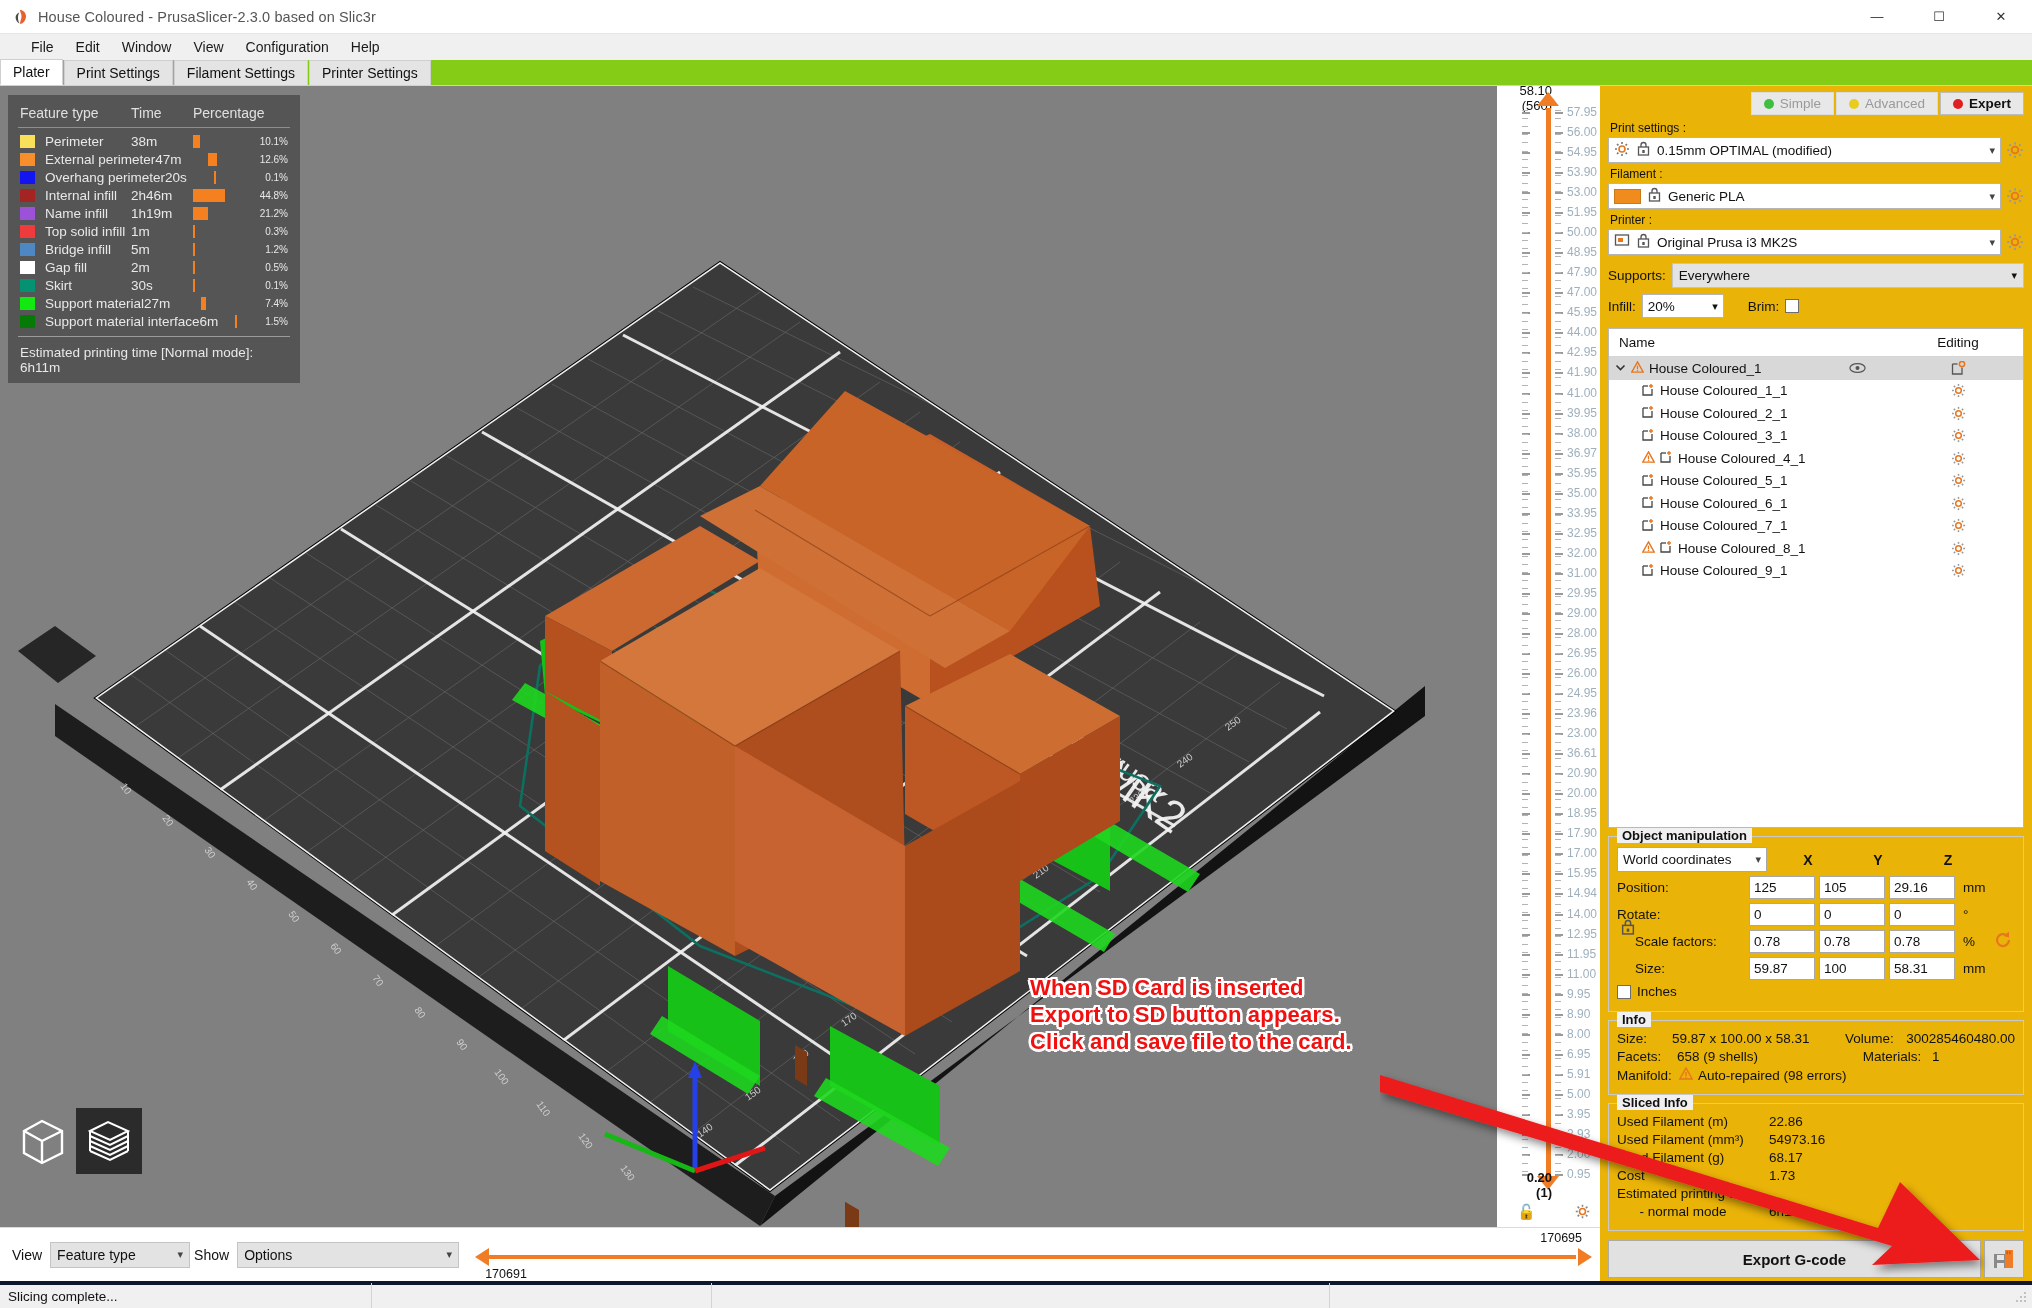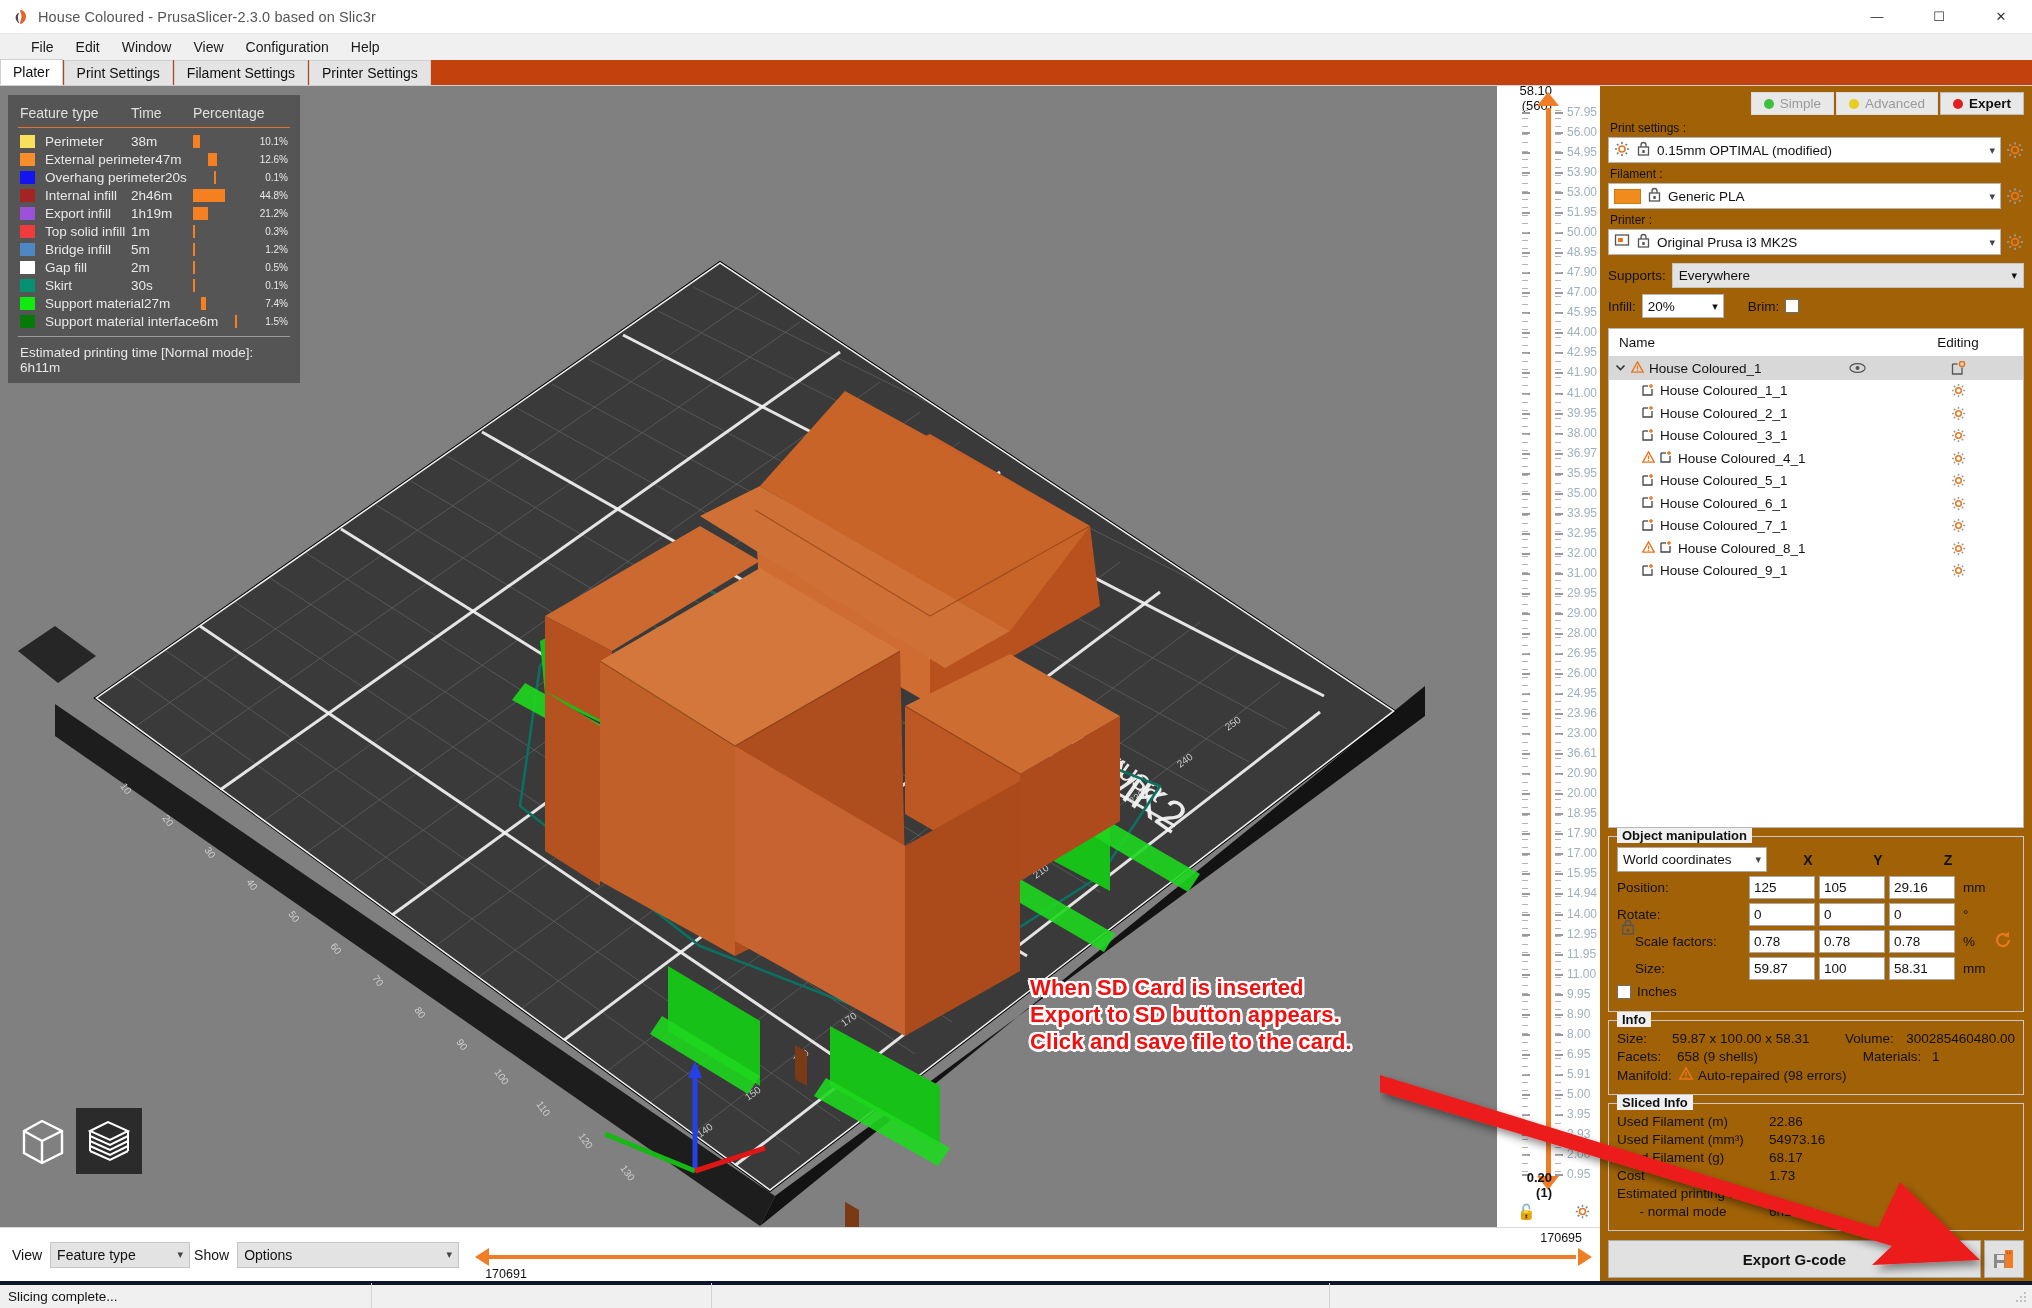--- a/index.html
+++ b/index.html
@@ -28,21 +28,21 @@
   
   .menubar {
     position:absolute; left:0; top:34px; width:2032px; height:26px;
     background:#f0f0f0; display:flex; align-items:center; padding-left:20px;
   }
   .menu-item { font-size:14px; color:#1a1a1a; padding:3px 11px; }
 
   
   .tabstrip {
     position:absolute; left:0; top:60px; width:2032px; height:26px;
-    background:#c2410c; display:flex; align-items:flex-end;
+    background:#84cc16; display:flex; align-items:flex-end;
     border-bottom:1px solid #d0d0d0;
   }
   .tab {
     font-size:14px; color:#111; padding:4px 12px 5px 12px; background:#e4e4e4;
     border:1px solid #cfcfcf; border-bottom:none; margin-right:1px; height:25px;
   }
   .tab.active { background:#ffffff; font-weight:normal; border-bottom:1px solid #fff; height:26px; }
 
   
   .canvas3d {
@@ -130,21 +130,21 @@
     position:absolute; left:0; top:1281px; width:2032px; height:27px;
     background:#f0f0f0; border-top:4px solid #0f172a; display:flex; align-items:center;
   }
   .sb-text { font-size:13.5px; color:#111; padding-left:8px; }
   .sb-seg { height:27px; border-left:1px solid #d4d4d4; }
   .sb-grip { margin-left:auto; margin-right:4px; width:14px; height:14px; opacity:.45;}
 
   
   .rpanel {
     position:absolute; left:1600px; top:86px; width:432px; height:1195px;
-    background:#a16207; padding:6px 8px 0 8px; font-size:13.5px; color:#111;
+    background:#eab308; padding:6px 8px 0 8px; font-size:13.5px; color:#111;
   }
   .modebar { display:flex; justify-content:flex-end; gap:2px; margin-bottom:6px; }
   .modebtn {
     display:flex; align-items:center; gap:6px; padding:3px 12px; font-size:13.5px;
     background:#e8e8e8; border:1px solid #dcdcdc; color:#9a9a9a;
   }
   .modebtn.active { background:#e8e8e8; border:1px solid #bdbdbd; color:#111; font-weight:bold; }
   .dot { width:10px; height:10px; border-radius:50%; display:inline-block; }
 
   .fieldlabel { margin:4px 0 2px 2px; font-size:12px; }
@@ -464,21 +464,21 @@
             <span class="lsw" style="background: rgb(164, 35, 35);"></span>
             <span class="lname">Internal infill</span>
             <span class="ltime">2h46m</span>
             <span class="lbarcell">
               <span class="lbar" style="width: 32px;"></span>
             </span>
             <span class="lpct">44.8%</span>
           </div>
           <div class="lrow">
             <span class="lsw" style="background: rgb(155, 82, 216);"></span>
-            <span class="lname">Export infill</span>
+            <span class="lname">Name infill</span>
             <span class="ltime">1h19m</span>
             <span class="lbarcell">
               <span class="lbar" style="width: 15.1429px;"></span>
             </span>
             <span class="lpct">21.2%</span>
           </div>
           <div class="lrow">
             <span class="lsw" style="background: rgb(239, 59, 59);"></span>
             <span class="lname">Top solid infill</span>
             <span class="ltime">1m</span>

